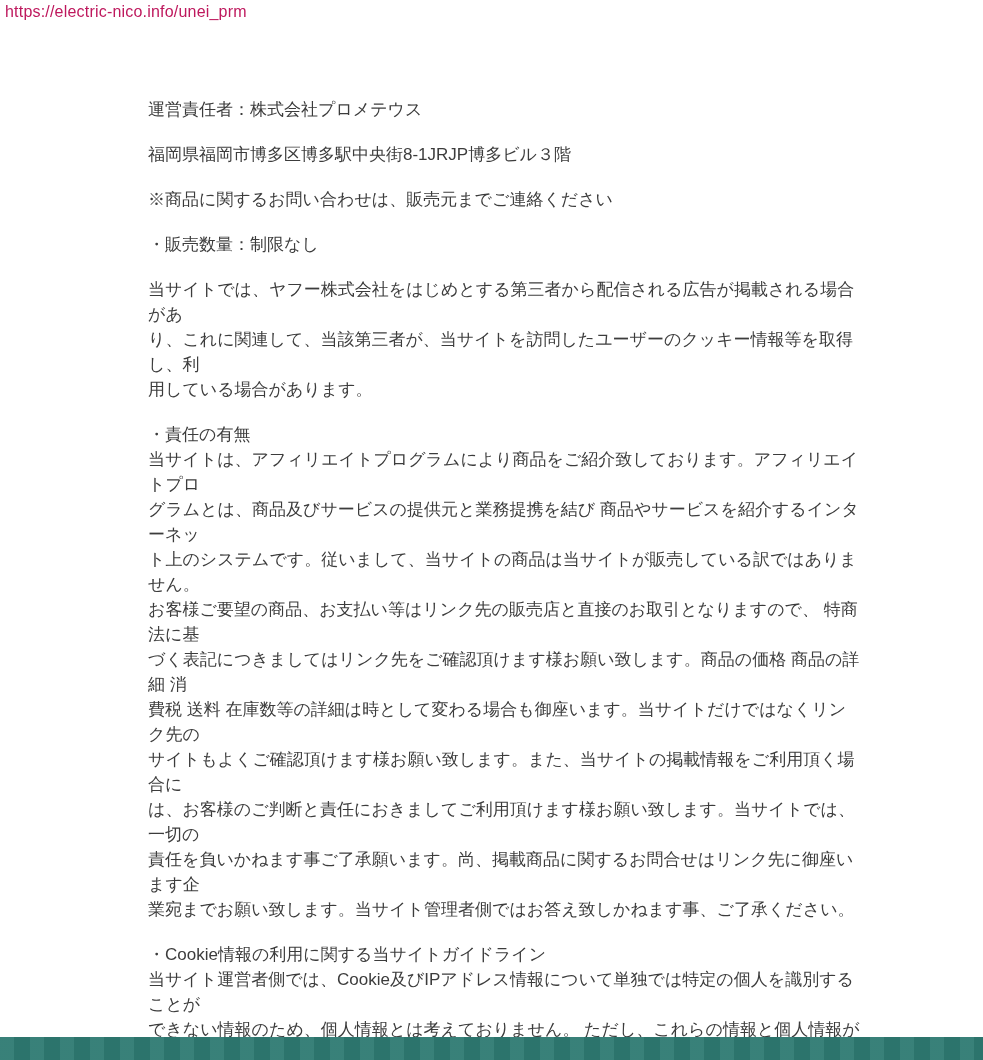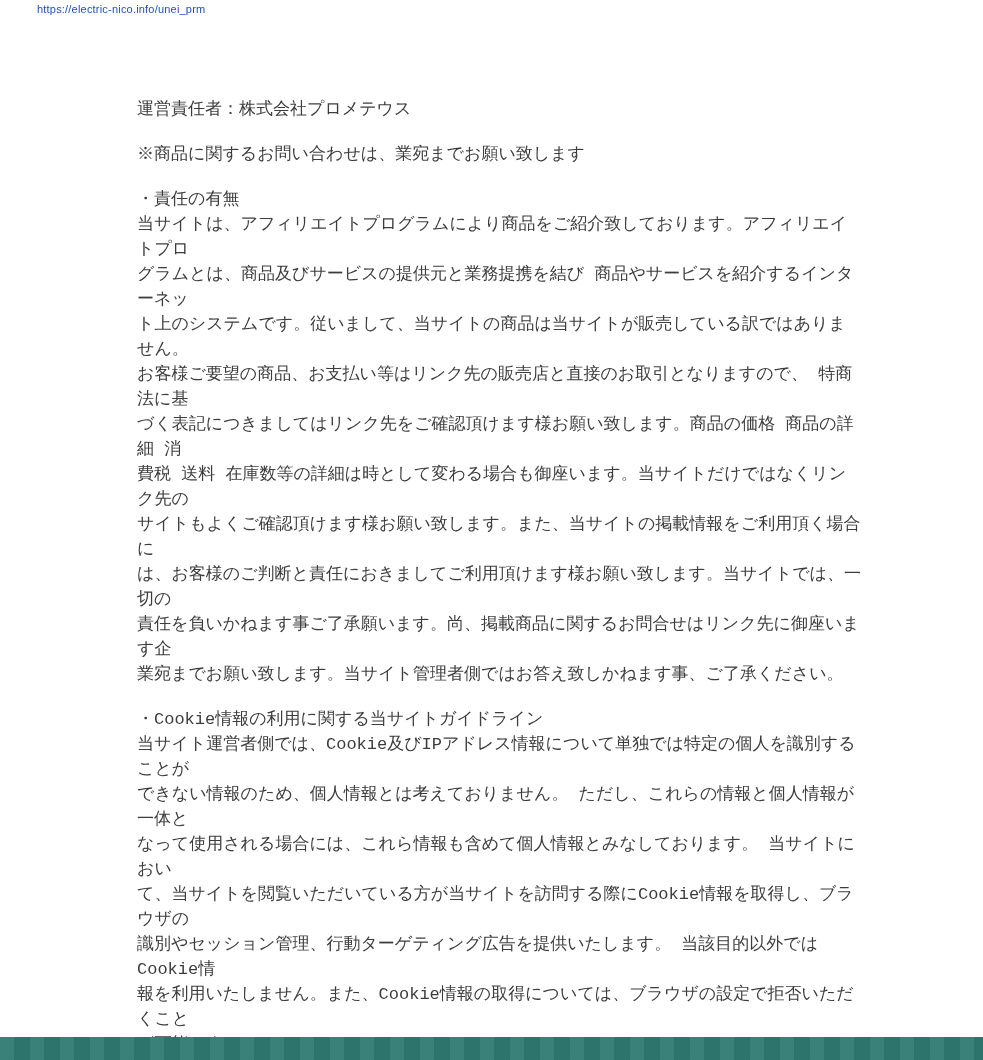--- a/index.html
+++ b/index.html
@@ -12,37 +12,35 @@
     background: #ffffff;
     position: relative;
     overflow: hidden;
     font-family: "Liberation Sans", sans-serif;
     color: #3c3c3c;
   }
   .url-bar {
     position: absolute;
     left: 5px;
     top: 3px;
-    font-size: 11px;
-    color: #1d4ed8;
+    font-size: 16px;
+    color: #be185d;
     letter-spacing: 0.2px;
-    margin-left: 32px;
   }
   .content {
     position: absolute;
     left: 133px;
     top: 97px;
     width: 730px;
     font-size: 17px;
     line-height: 25px;
   }
   .content p {
-    margin: 0 0 20px 4px;
+    margin: 0 0 20px 15px;
     white-space: pre-line;
-    font-family: Liberation Mono, monospace;
   }
   .footer-bar {
     position: absolute;
     left: 0;
     bottom: 0;
     width: 100%;
     height: 23px;
     background-color: #2e7a72;
     background-image: repeating-linear-gradient(
       90deg,
@@ -51,21 +49,26 @@
     );
   }
 </style>
 </head>
 <body style="color: rgb(60, 60, 60);">
 
 <div class="url-bar">https://electric-nico.info/unei_prm</div>
 
 <main class="content">
   <p>運営責任者：株式会社プロメテウス</p>
-  <p>※商品に関するお問い合わせは、業宛までお願い致します</p>
+  <p>福岡県福岡市博多区博多駅中央街8-1JRJP博多ビル３階</p>
+  <p>※商品に関するお問い合わせは、販売元までご連絡ください</p>
+  <p>・販売数量：制限なし</p>
+  <p>当サイトでは、ヤフー株式会社をはじめとする第三者から配信される広告が掲載される場合があ
+り、これに関連して、当該第三者が、当サイトを訪問したユーザーのクッキー情報等を取得し、利
+用している場合があります。</p>
   <p>・責任の有無
 当サイトは、アフィリエイトプログラムにより商品をご紹介致しております。アフィリエイトプロ
 グラムとは、商品及びサービスの提供元と業務提携を結び 商品やサービスを紹介するインターネッ
 ト上のシステムです。従いまして、当サイトの商品は当サイトが販売している訳ではありません。
 お客様ご要望の商品、お支払い等はリンク先の販売店と直接のお取引となりますので、 特商法に基
 づく表記につきましてはリンク先をご確認頂けます様お願い致します。商品の価格 商品の詳細 消
 費税 送料 在庫数等の詳細は時として変わる場合も御座います。当サイトだけではなくリンク先の
 サイトもよくご確認頂けます様お願い致します。また、当サイトの掲載情報をご利用頂く場合に
 は、お客様のご判断と責任におきましてご利用頂けます様お願い致します。当サイトでは、一切の
 責任を負いかねます事ご了承願います。尚、掲載商品に関するお問合せはリンク先に御座います企

